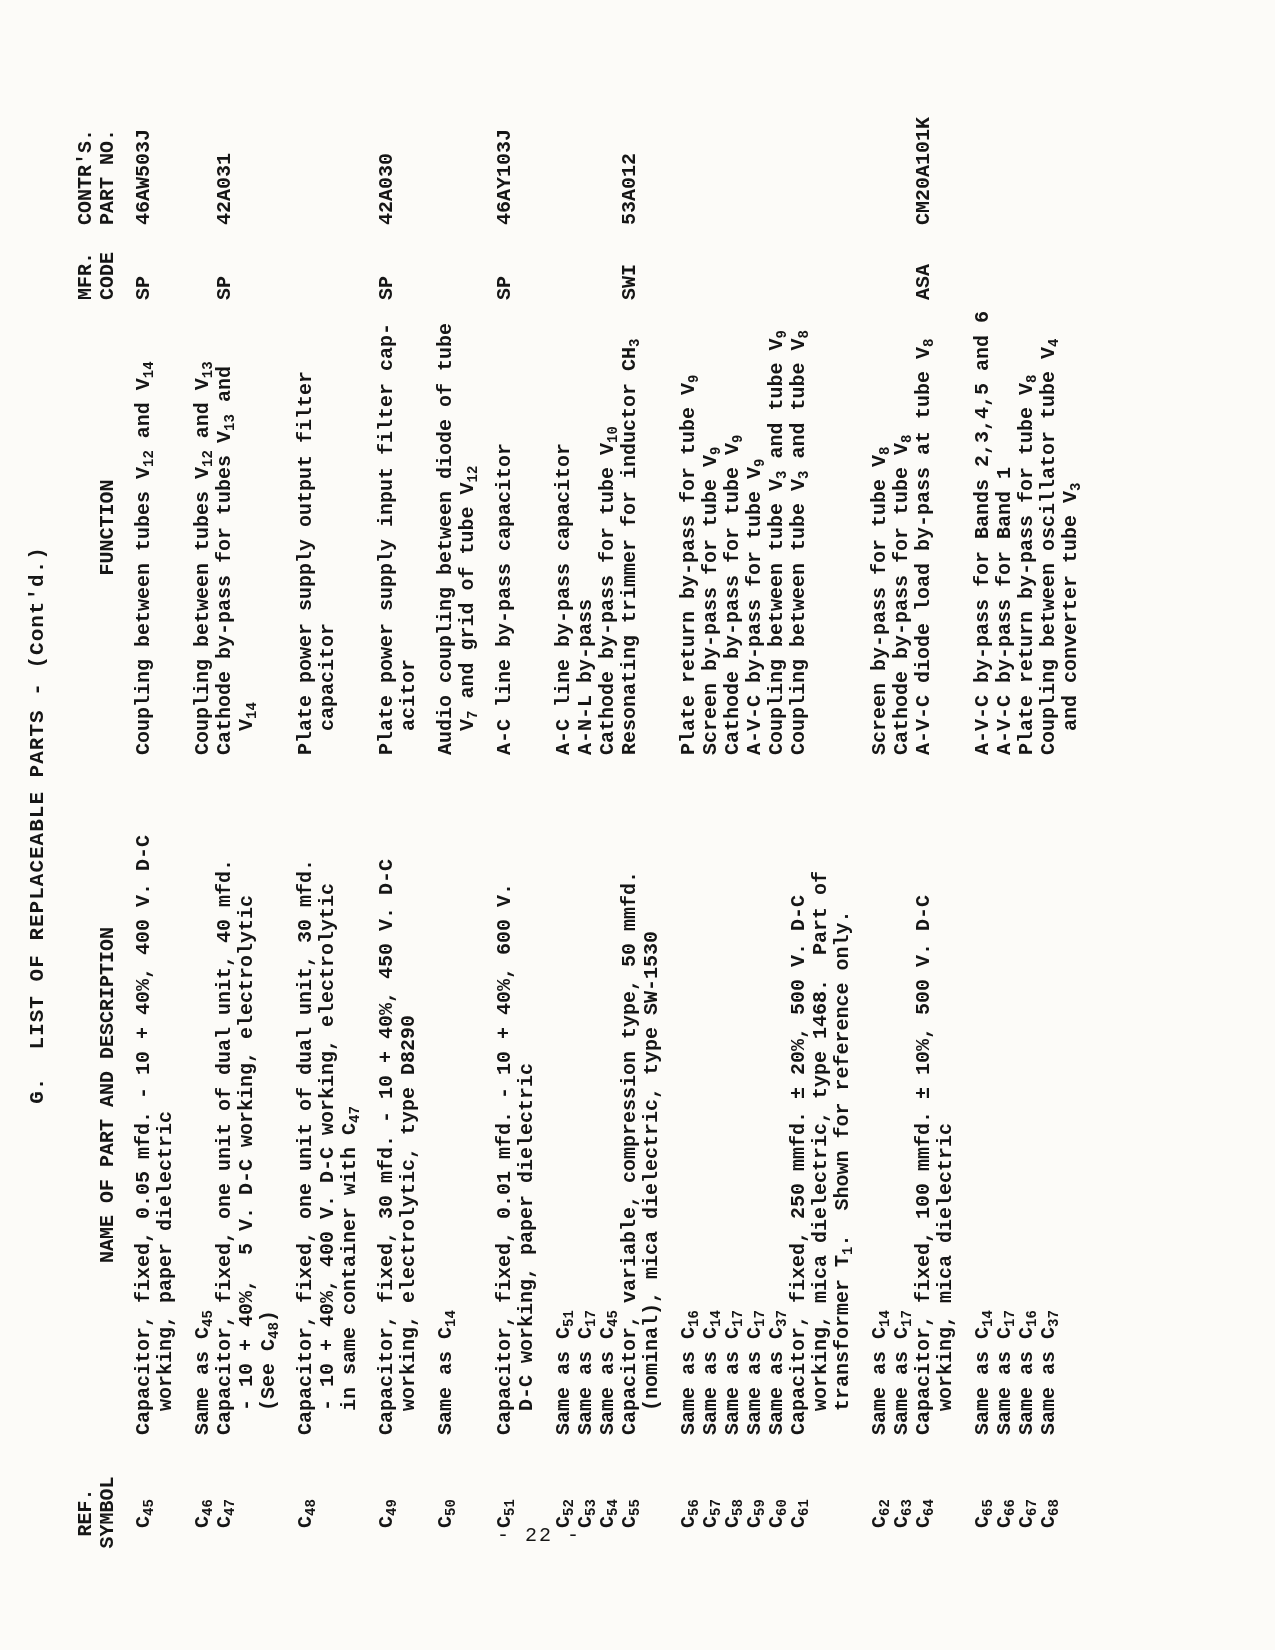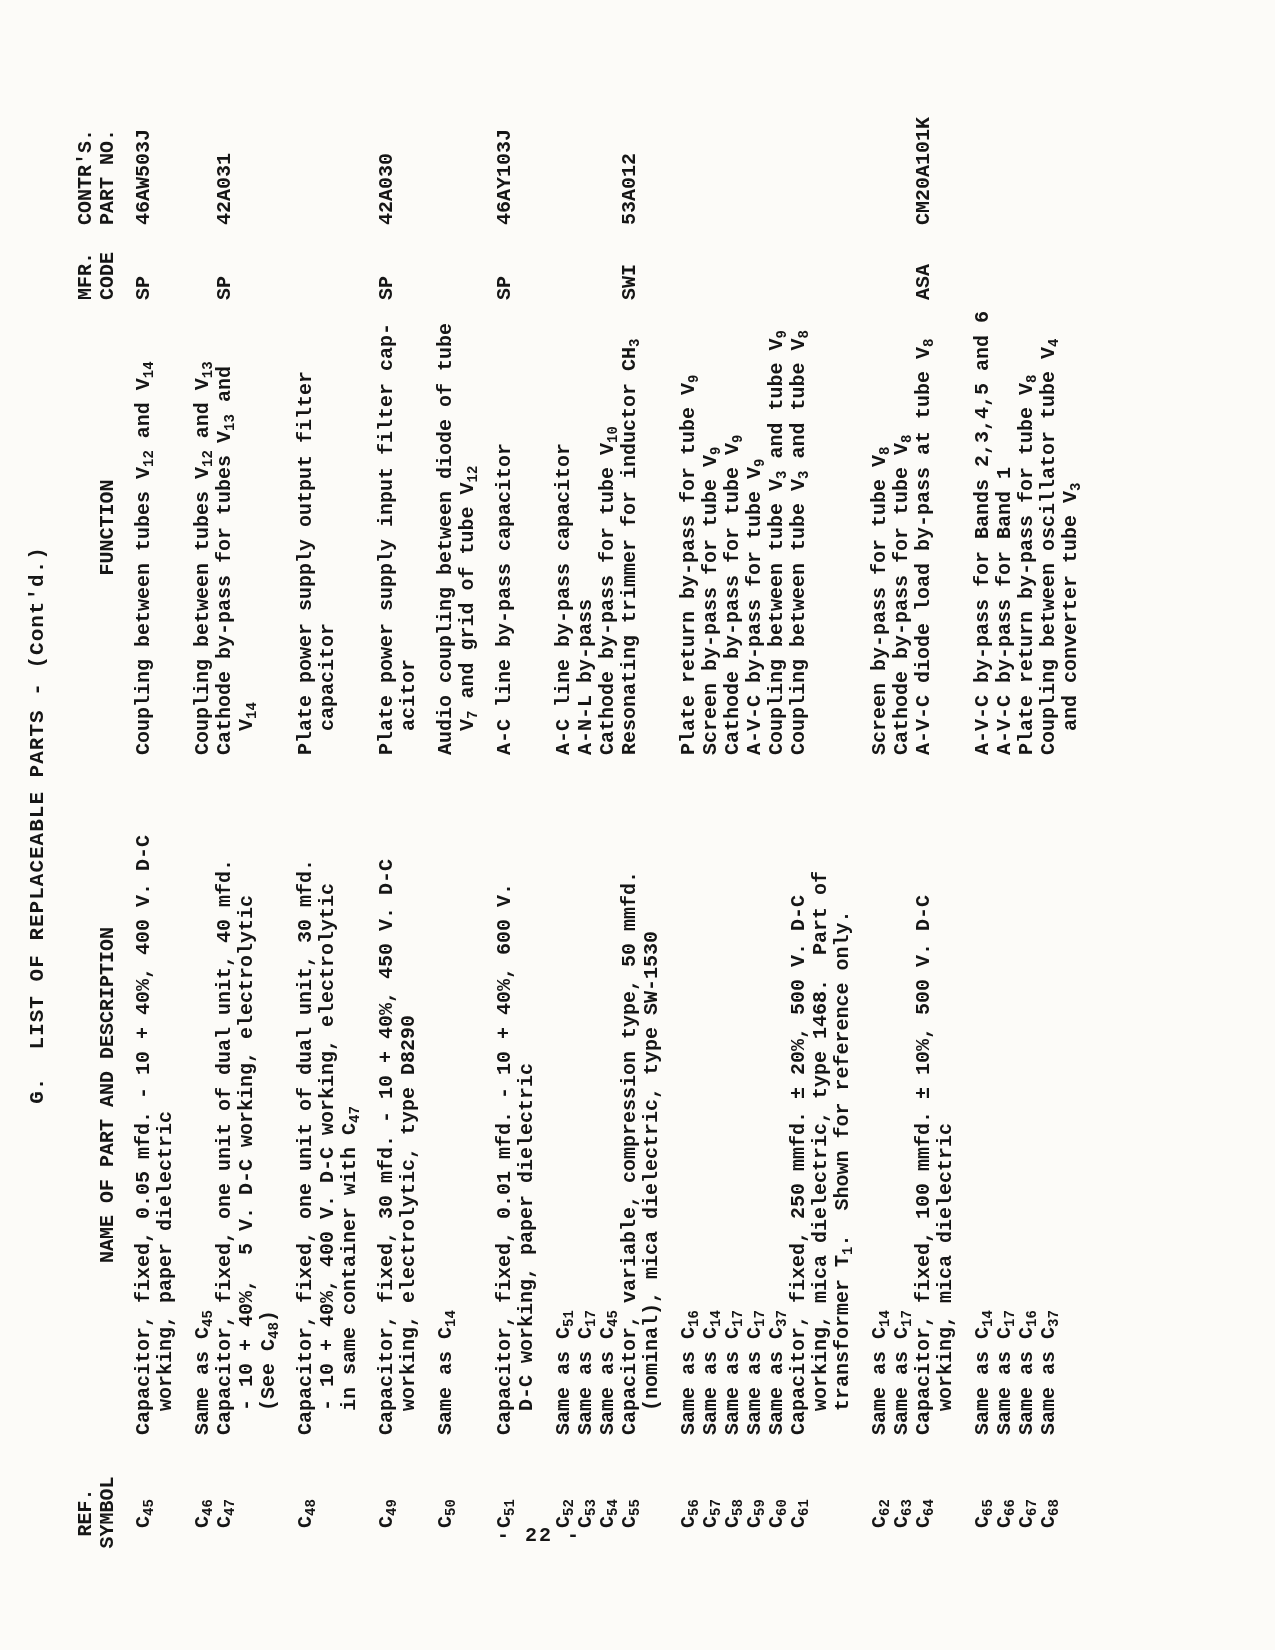--- a/index.html
+++ b/index.html
@@ -53,21 +53,21 @@
   .c-ref{flex:0 0 215px;padding-left:122px;box-sizing:border-box;}
   .c-name{flex:0 0 680px;}
   .c-func{flex:0 0 455px;}
   .c-mfr{flex:0 0 75px;}
   .c-part{flex:1;}
   sub{font-size:0.7em;line-height:0;vertical-align:-0.3em;}
   .pagenum{
     position:absolute;
     left:497px;top:1524px;
     font-size:20px;
-    font-weight:bold;
+    font-weight:normal;
     letter-spacing:2px;
   }
 </style>
 </head>
 <body>
 
 <div class="page">
   <div class="sheet">
     <div class="doc-title">G.  LIST OF REPLACEABLE PARTS - (Cont'd.)</div>
     <div class="thead">

